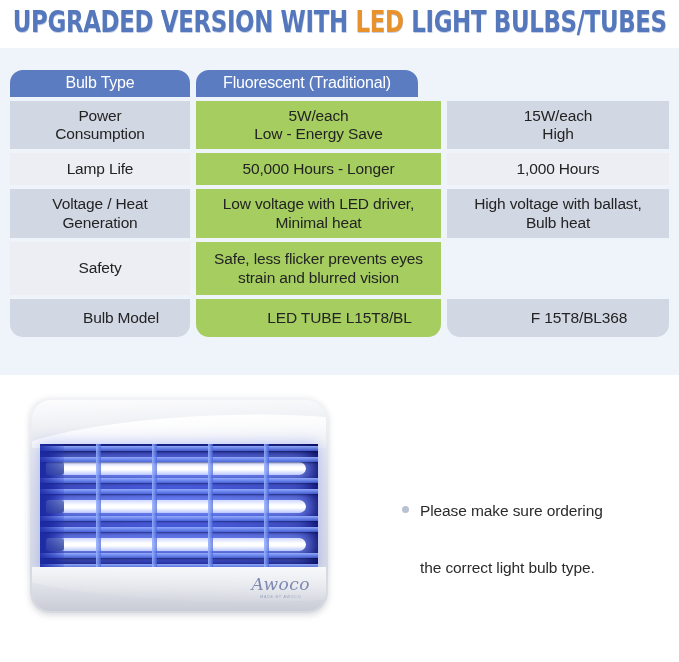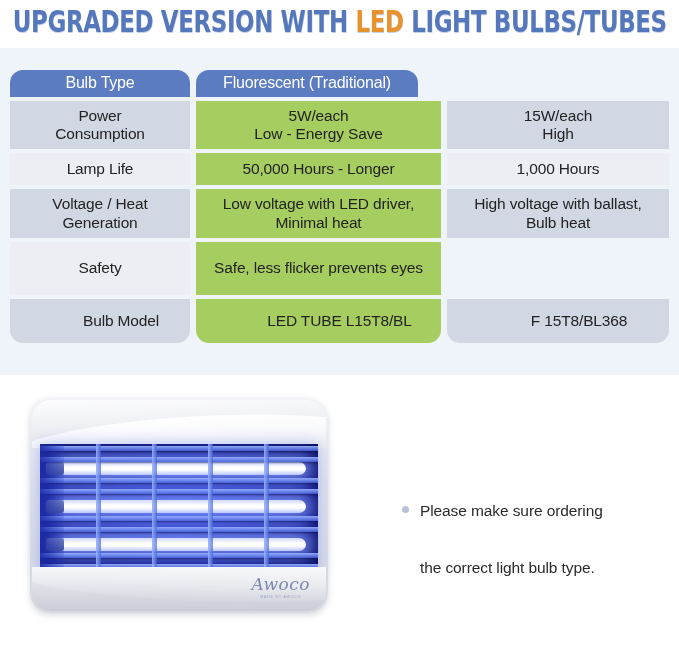--- a/index.html
+++ b/index.html
@@ -99,21 +99,21 @@
 
   
   .shade-dark  { background: #d2d7e4; }
   .shade-light { background: #eceef4; }
   .shade-green { background: #a5cd5f; }
 
   .r-h1 .cell { height: 48px; }
   .r-h2 .cell { height: 32px; }
   .r-h3 .cell { height: 49px; }
   .r-h4 .cell { height: 53px; }
-  .r-h5 .cell { height: 44px; padding-left: 48px; }
+  .r-h5 .cell { height: 38px; padding-left: 48px; }
 
   
   .last-row .cell {
     border-bottom-left-radius: 13px;
     border-bottom-right-radius: 13px;
   }
 
   .cell-line { display: block; white-space: nowrap; }
 
   
@@ -355,20 +355,21 @@
           <span class="cell-line">Bulb heat</span>
         </div>
       </div>
 
       <div class="table-row r-h4">
         <div class="cell col-1 shade-light">
           <span class="cell-line">Safety</span>
         </div>
         <div class="cell col-2 shade-green">
           <span class="cell-line">Safe, less flicker prevents eyes</span>
+          <span class="cell-line">strain and blurred vision</span>
         </div>
       </div>
 
       <div class="table-row r-h5 last-row">
         <div class="cell col-1 shade-dark">
           <span class="cell-line">Bulb Model</span>
         </div>
         <div class="cell col-2 shade-green">
           <span class="cell-line">LED TUBE L15T8/BL</span>
         </div>

